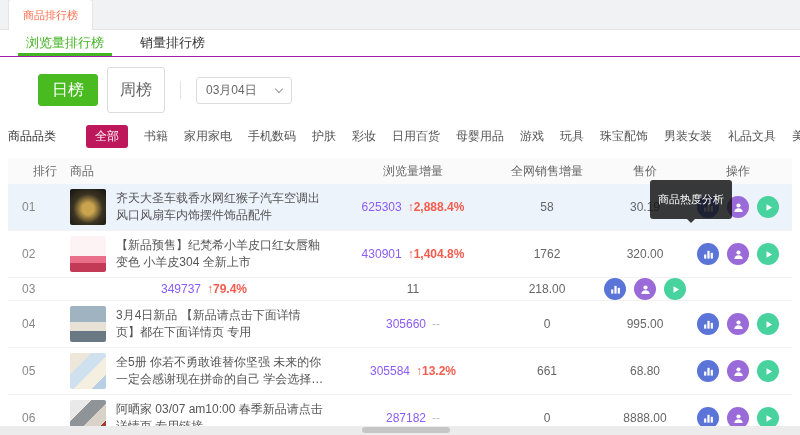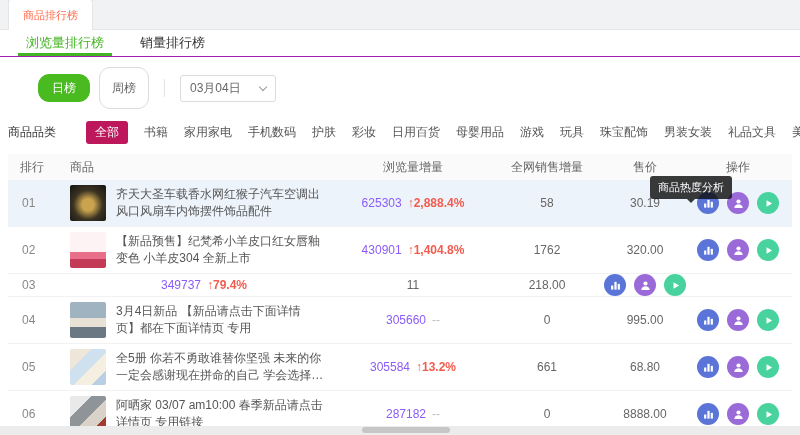--- a/index.html
+++ b/index.html
@@ -13,38 +13,38 @@
   .panel { background: #fff; height: 397px; position: relative; }
 
   
   .subtabs { display: flex; gap: 36px; padding: 0 26px; border-bottom: 1px solid #a21caf; height: 27px; align-items: center; }
   .subtab { font-size: 13px; color: #333; position: relative; height: 100%; display: flex; align-items: center; cursor: pointer; }
   .subtab.active { color: #43b524; }
   .subtab.active::after { content: ""; position: absolute; left: -8px; right: -8px; bottom: 0; height: 3px; background: #43b524; }
 
   
   .controls { display: flex; align-items: center; gap: 9px; padding: 10px 0 9px 38px; }
-  .btn { font-size: 12px; border-radius: 11px; cursor: pointer; line-height: 1; }
+  .btn { font-size: 16px; border-radius: 3px; cursor: pointer; line-height: 1; }
   .btn-day { background: #49ba1f; color: #fff; padding: 7px 13px; border: 1px solid #49ba1f; }
   .btn-week { background: #fff; color: #666; padding: 14px 12px; border: 1px solid #dcdcdc; }
   .vdiv { width: 1px; height: 18px; background: #e3e3e3; margin: 0 6px; }
   .select { width: 96px; height: 27px; border: 1px solid #dcdcdc; border-radius: 3px; font-size: 12px; color: #666; padding: 0 9px; display: flex; justify-content: space-between; align-items: center; cursor: pointer; background: #fff; }
   .chev { width: 6px; height: 6px; border: solid #999; border-width: 0 1px 1px 0; transform: rotate(45deg); margin-top: -3px; }
 
   
   .categories { display: flex; align-items: center; gap: 16px; padding: 3px 8px 10px 8px; font-size: 12px; color: #555; white-space: nowrap; }
   .cat-label { color: #333; margin-right: 2px; }
   .cat { cursor: pointer; }
   .cat.active { background: #be185d; color: #fff; padding: 3px 9px; border-radius: 3px; margin-left: 12px; }
 
   
   .table { padding: 0 8px; }
   .thead, .trow { display: grid; grid-template-columns: 62px 1fr 150px 118px 78px 108px; align-items: center; }
   .thead { background: #fafafa; height: 26px; font-size: 12px; color: #666; }
-  .h-rank { padding-left: 12px; }
+  .h-rank { padding-left: 12px; text-align: center; }
   .h-center { text-align: center; }
   .trow { border-bottom: 1px solid #f2f2f2; font-size: 12px; }
   .trow.hl { background: #edf3fb; }
   .rank { padding-left: 14px; color: #888; }
   .prod { display: flex; align-items: center; gap: 10px; padding: 5px 0; min-height: 45px; }
   .thumb { width: 36px; height: 36px; border-radius: 2px; flex: none; }
   .thumb-1 { background: radial-gradient(circle at 50% 55%, #c9a34e 0 22%, #3a3322 55%, #131310 100%); }
   .thumb-2 { background: linear-gradient(180deg, #fdf3f5 0 55%, #e86e8a 55% 75%, #c23a55 75% 100%); }
   .thumb-3 { background: radial-gradient(circle at 50% 40%, #e0447a 0 25%, #7c1236 60%, #1c0510 100%); }
   .thumb-4 { background: linear-gradient(180deg, #9fb3c0 0 45%, #e8e2d6 45% 70%, #6a7884 70% 100%); }
@@ -56,21 +56,21 @@
   .cell-center { text-align: center; color: #666; }
   .pct-up { color: #f35c4e; font-weight: bold; }
   .pct-none { color: #c0c0c0; }
   .actions { display: flex; gap: 8px; justify-content: center; position: relative; }
   .icon-btn { width: 22px; height: 22px; border-radius: 50%; display: flex; align-items: center; justify-content: center; cursor: pointer; flex: none; }
   .ib-blue { background: #5b74d8; }
   .ib-purple { background: #9a6ad8; }
   .ib-green { background: #47d29e; }
 
   
-  .tooltip { position: absolute; top: -16px; left: -34px; background: rgba(15,15,15,0.82); color: #fff; font-size: 11px; padding: 4px 8px; border-radius: 3px; white-space: nowrap; z-index: 5; }
+  .tooltip { position: absolute; top: -16px; left: -34px; background: rgba(15,15,15,0.82); color: #fff; font-size: 11px; padding: 12px 8px; border-radius: 3px; white-space: nowrap; z-index: 5; }
   .tooltip::after { content: ""; position: absolute; left: 50%; bottom: -4px; margin-left: -4px; border: 4px solid transparent; border-top-color: rgba(15,15,15,0.82); border-bottom: none; }
 
   
   .hscroll { position: absolute; left: 0; right: 0; bottom: 0; height: 9px; background: #ececec; }
   .hthumb { position: absolute; left: 362px; top: 1px; width: 88px; height: 6px; border-radius: 3px; background: #c6c6c6; cursor: pointer; }
 </style>
 </head>
 <body>
 
 <div class="tabbar">

